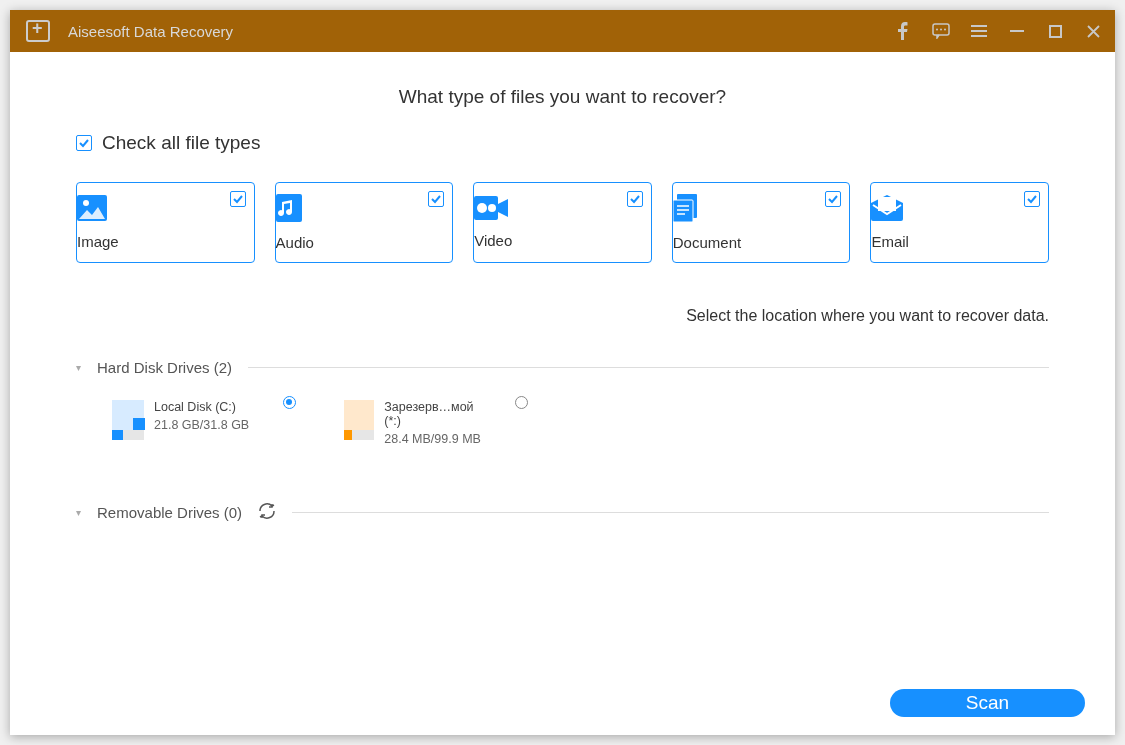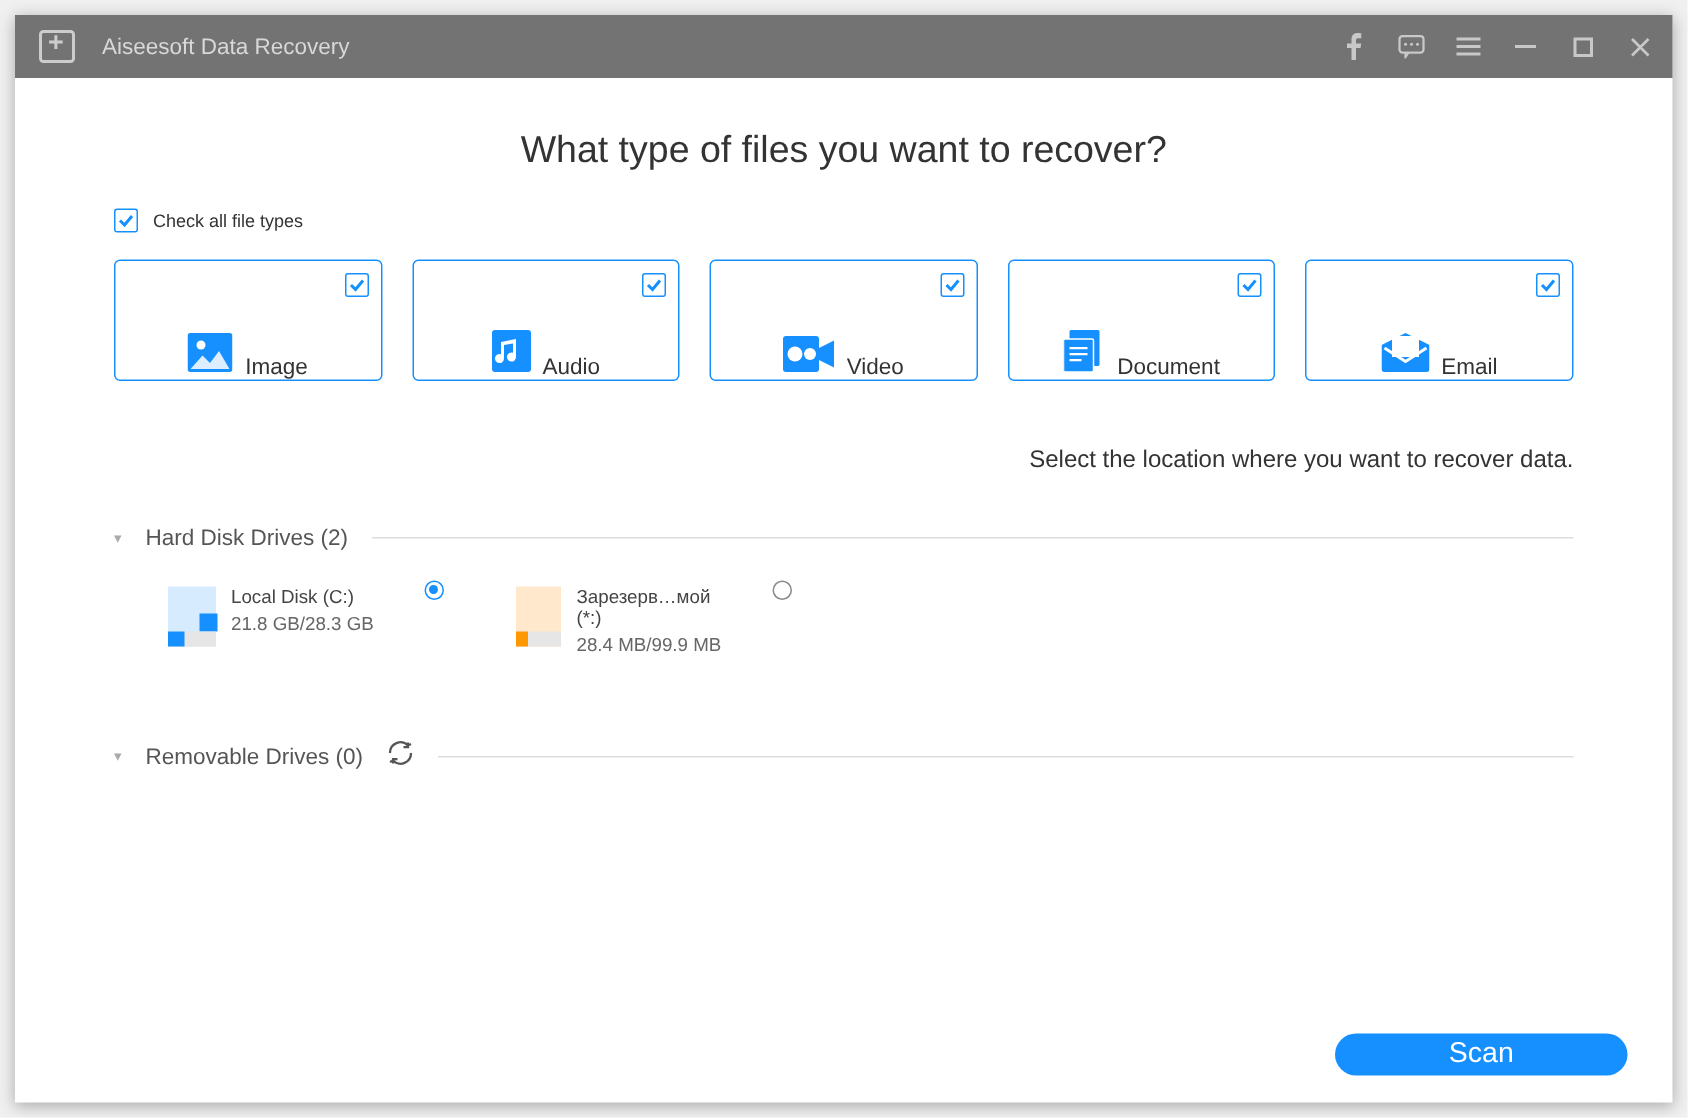--- a/index.html
+++ b/index.html
@@ -14,21 +14,21 @@
   .window {
     width: 1107px;
     height: 725px;
     background: #fff;
     box-shadow: 0 2px 10px rgba(0,0,0,0.3);
     display: flex;
     flex-direction: column;
   }
   .titlebar {
     height: 42px;
-    background: #737373;
+    background: #a16207;
     color: #d8d8d8;
     display: flex;
     align-items: center;
     padding: 0 12px 0 16px;
     font-size: 15px;
   }
   .logo-icon {
     width: 24px; height: 22px;
     border: 2px solid #ccc;
     border-radius: 3px;
@@ -60,31 +60,31 @@
   .tb-burger span { width:16px; height:2px; background:#c8c8c8; }
 
   .content {
     flex: 1;
     padding: 34px 66px 0 66px;
     position: relative;
     color: #333;
   }
   .heading1 {
     text-align: center;
-    font-size: 25px;
+    font-size: 19px;
     color: #333;
     margin-bottom: 24px;
   }
   .check-all {
     display: flex;
     align-items: center;
     gap: 10px;
-    font-size: 12px;
+    font-size: 19px;
     color: #333;
-    margin-bottom: 18px;
+    margin-bottom: 28px;
     cursor: pointer;
   }
   .chk {
     width: 16px; height: 16px;
     border: 1.5px solid #1790ff;
     border-radius: 2px;
     display: flex; align-items:center; justify-content:center;
   }
   .chk svg { stroke: #1790ff; }
 
@@ -93,22 +93,22 @@
     gap: 20px;
     margin-bottom: 44px;
   }
   .type-card {
     flex: 1;
     height: 81px;
     border: 1px solid #1790ff;
     border-radius: 4px;
     position: relative;
     display: flex;
-    flex-direction: row;
-    align-items: flex-end;
+    flex-direction: column;
+    align-items: flex-start;
     justify-content: center;
     gap: 8px;
     cursor: pointer;
   }
   .type-card .chk {
     position: absolute;
     top: 8px; right: 8px;
   }
   .type-card .card-icon { color: #1790ff; }
   .type-card .card-label { font-size: 15px; color: #333; }
@@ -363,21 +363,21 @@
 
       <div class="drive">
         <div class="drive-icon blue">
           <div class="win-badge"></div>
           <div class="usage-bar">
               <div class="usage-fill" style="width:35%"></div>
             </div>
         </div>
         <div class="drive-info">
           <div class="dname">Local Disk (C:)</div>
-          <div class="dsize">21.8 GB/28.3 GB</div>
+          <div class="dsize">21.8 GB/31.8 GB</div>
         </div>
         <div class="radio selected"></div>
       </div>
 
       <div class="drive">
         <div class="drive-icon orange">
           <div class="usage-bar">
               <div class="usage-fill" style="width:28%"></div>
             </div>
         </div>

